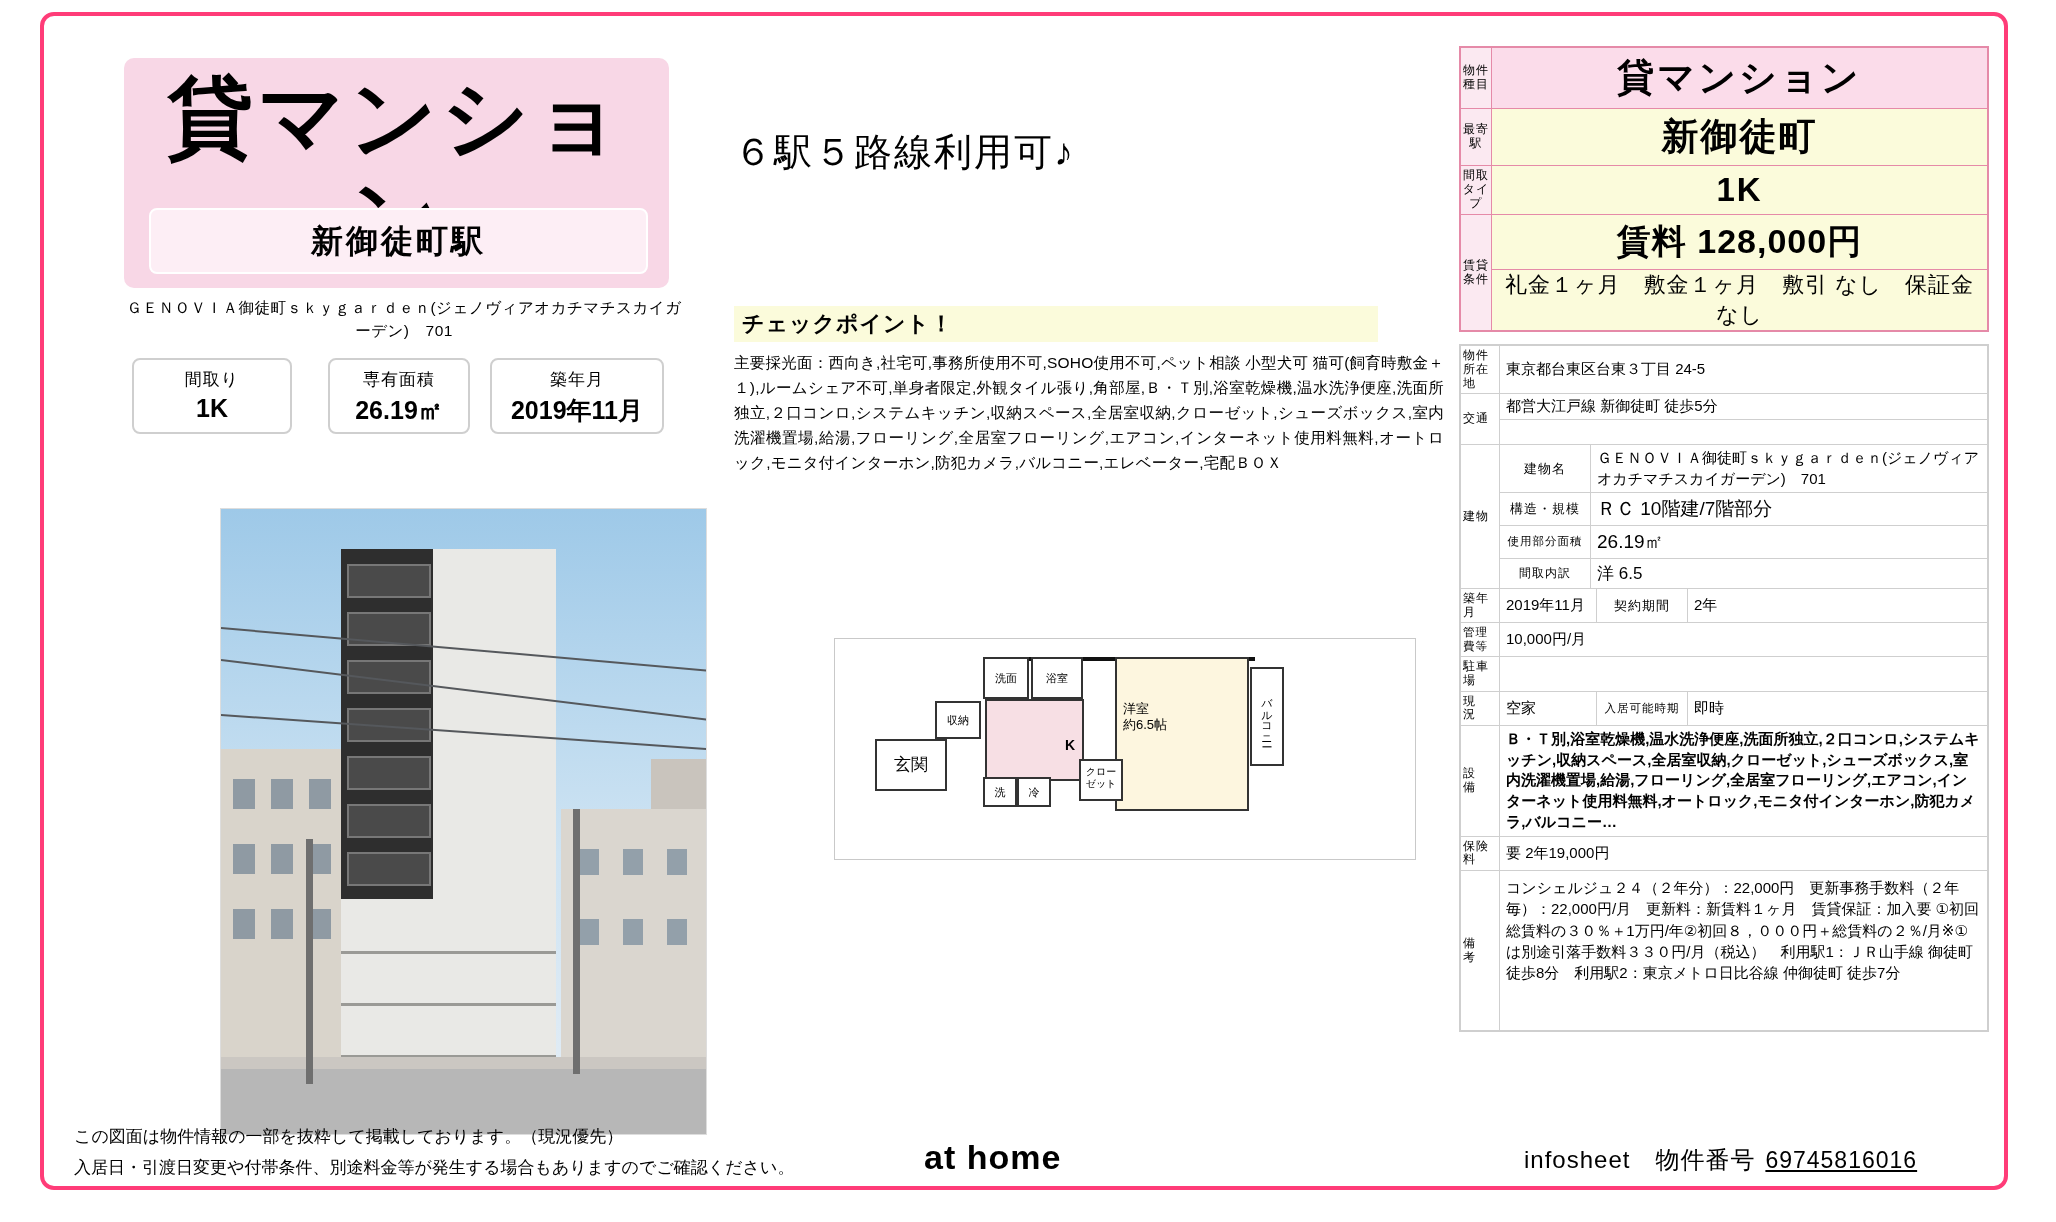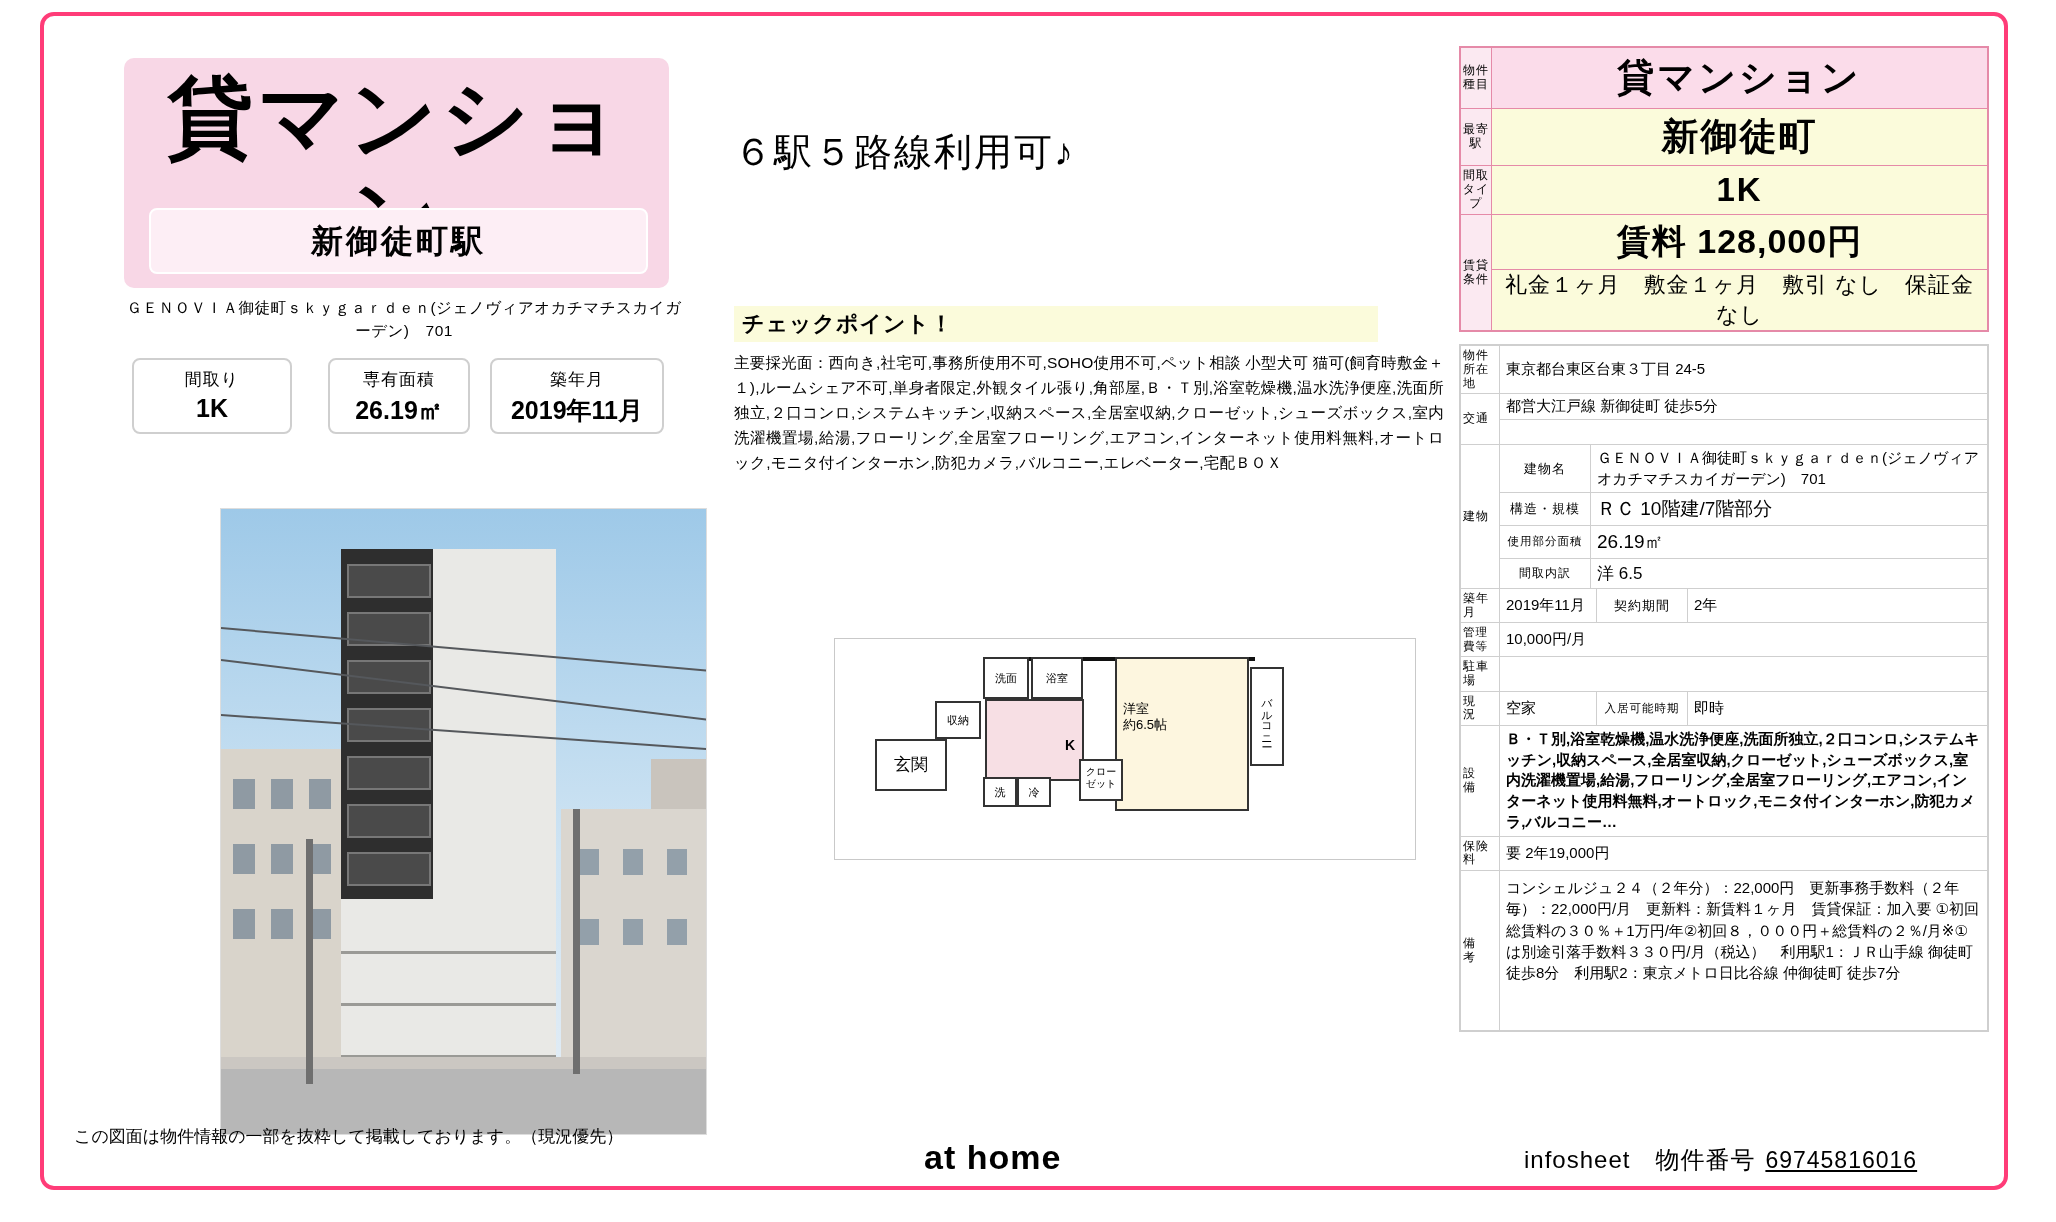--- a/index.html
+++ b/index.html
@@ -320,20 +320,21 @@
         <td class="note" colspan="4" style="height:150px;vertical-align:top;padding-top:6px">コンシェルジュ２４（２年分）：22,000円　更新事務手数料（２年毎）：22,000円/月　更新料：新賃料１ヶ月　賃貸保証：加入要 ①初回総賃料の３０％＋1万円/年②初回８，０００円＋総賃料の２％/月※①は別途引落手数料３３０円/月（税込）　利用駅1：ＪＲ山手線 御徒町 徒歩8分　利用駅2：東京メトロ日比谷線 仲御徒町 徒歩7分</td>
       </tr>
     </tbody>
       </table>
 
   </div>
 
   <div class="footer">
     <div class="foot-note">
       <div>この図面は物件情報の一部を抜粋して掲載しております。（現況優先）</div>
+      <div>入居日・引渡日変更や付帯条件、別途料金等が発生する場合もありますのでご確認ください。</div>
     </div>
     <div class="athome">at home</div>
     <div class="infosheet">
       <span>infosheet　物件番号</span><span class="num">69745816016</span>
     </div>
   </div>
 
 </div>
 
 </body></html>

